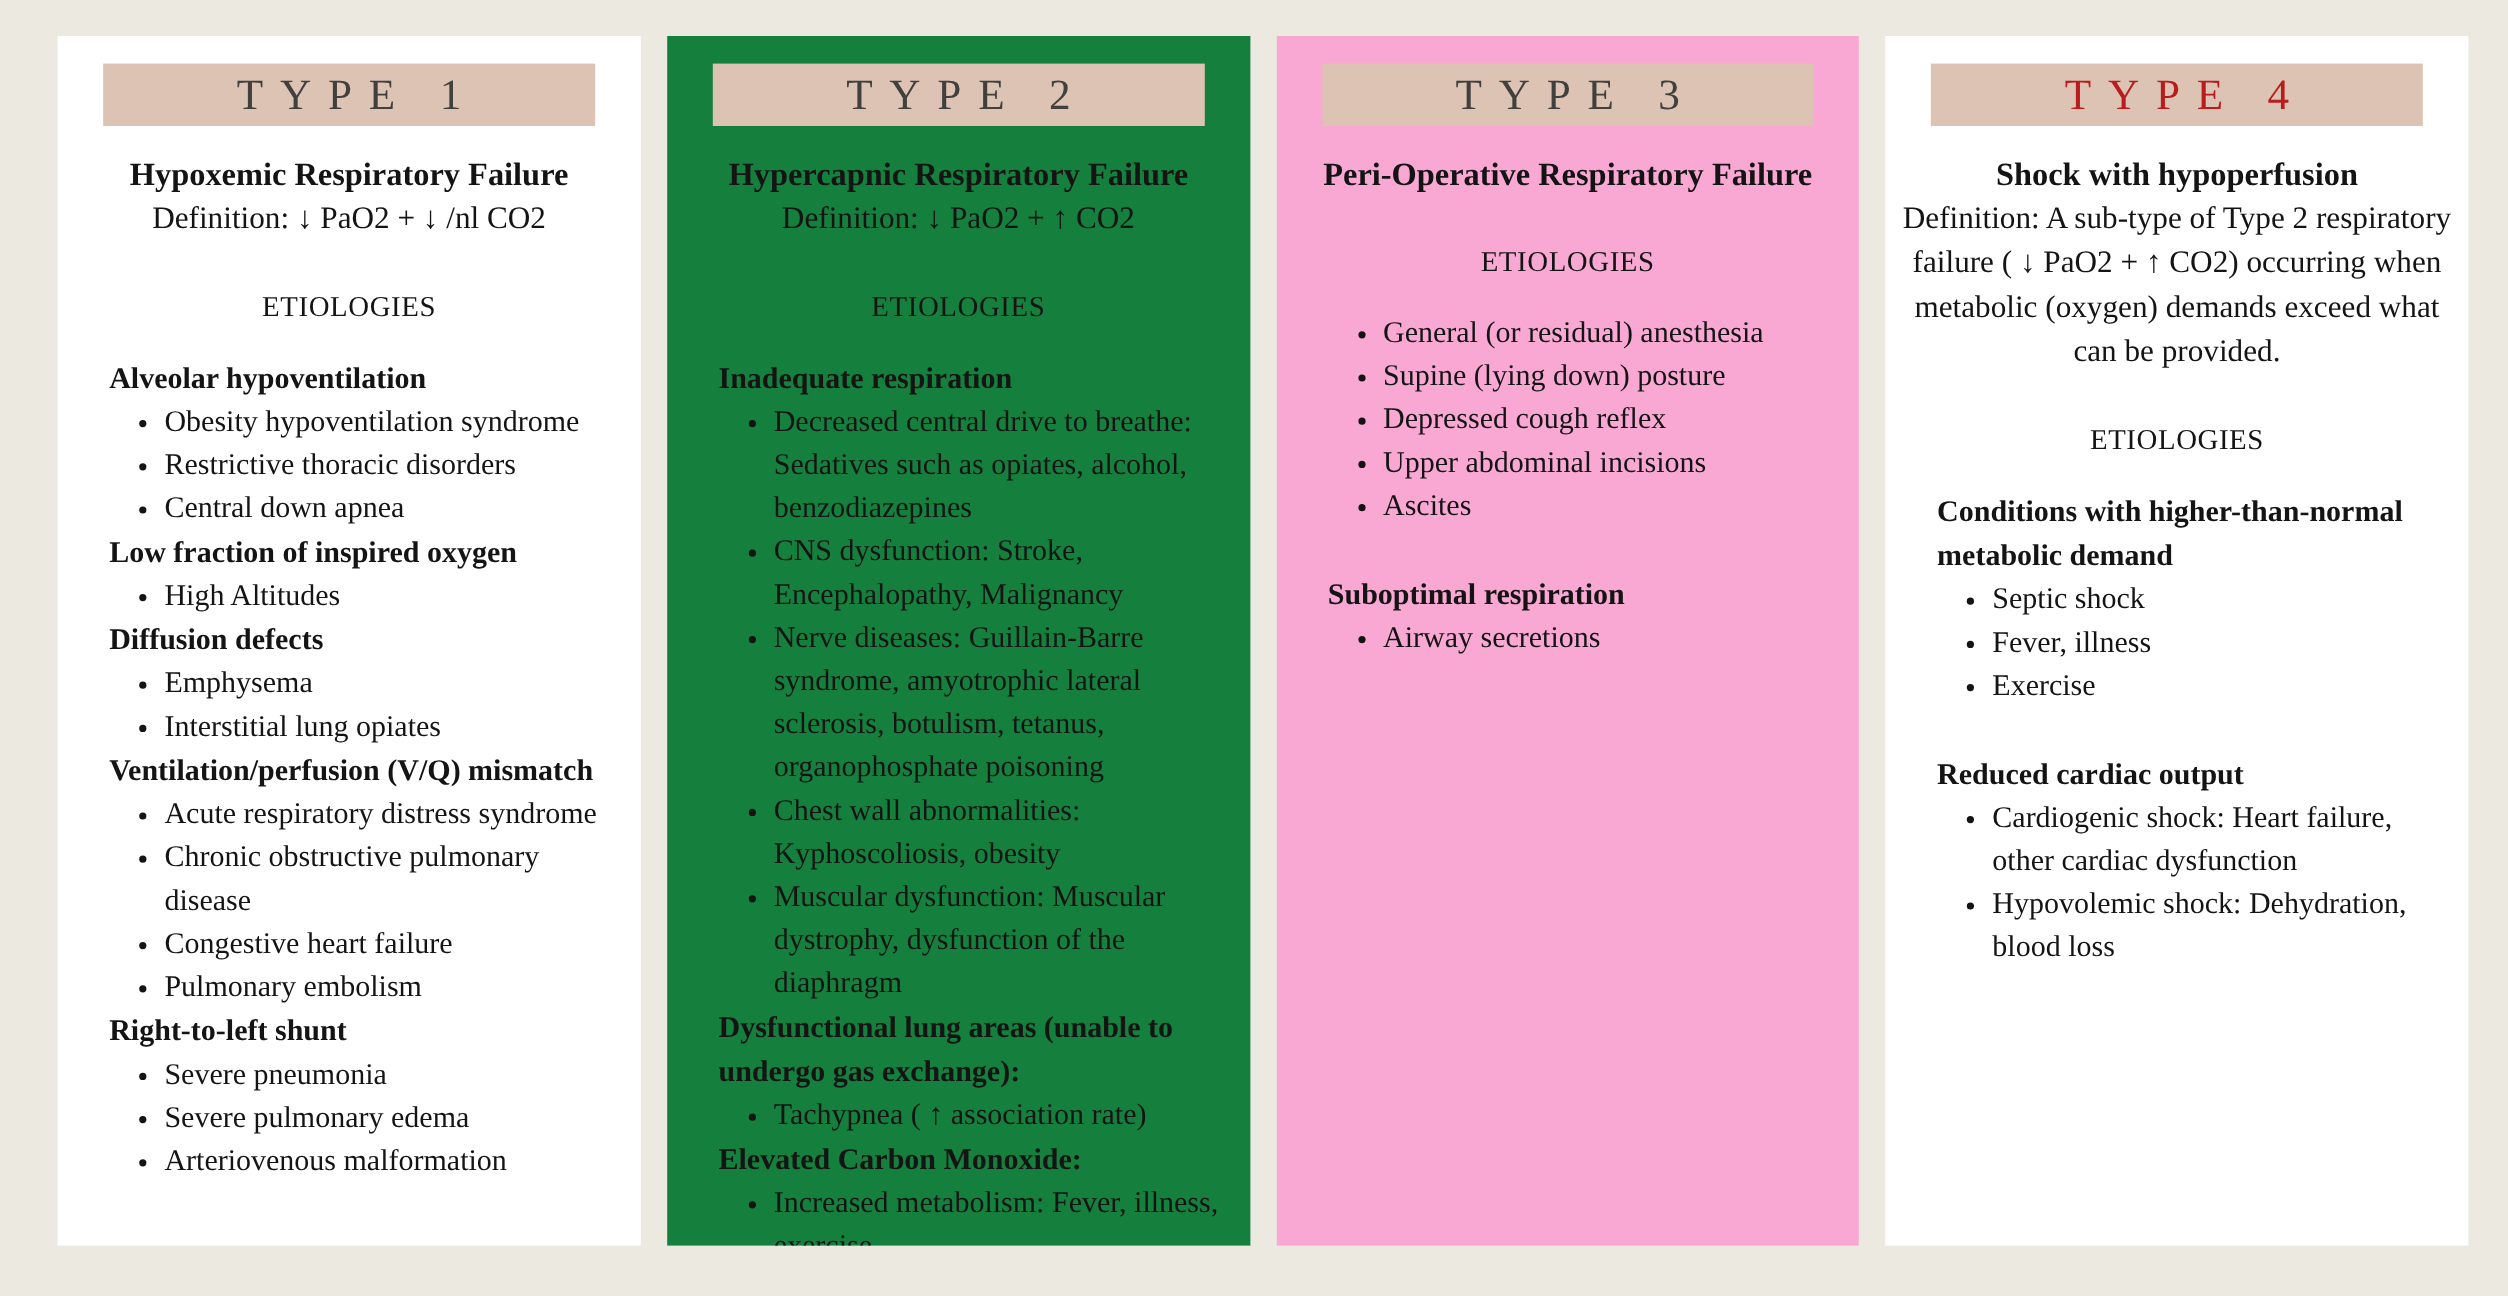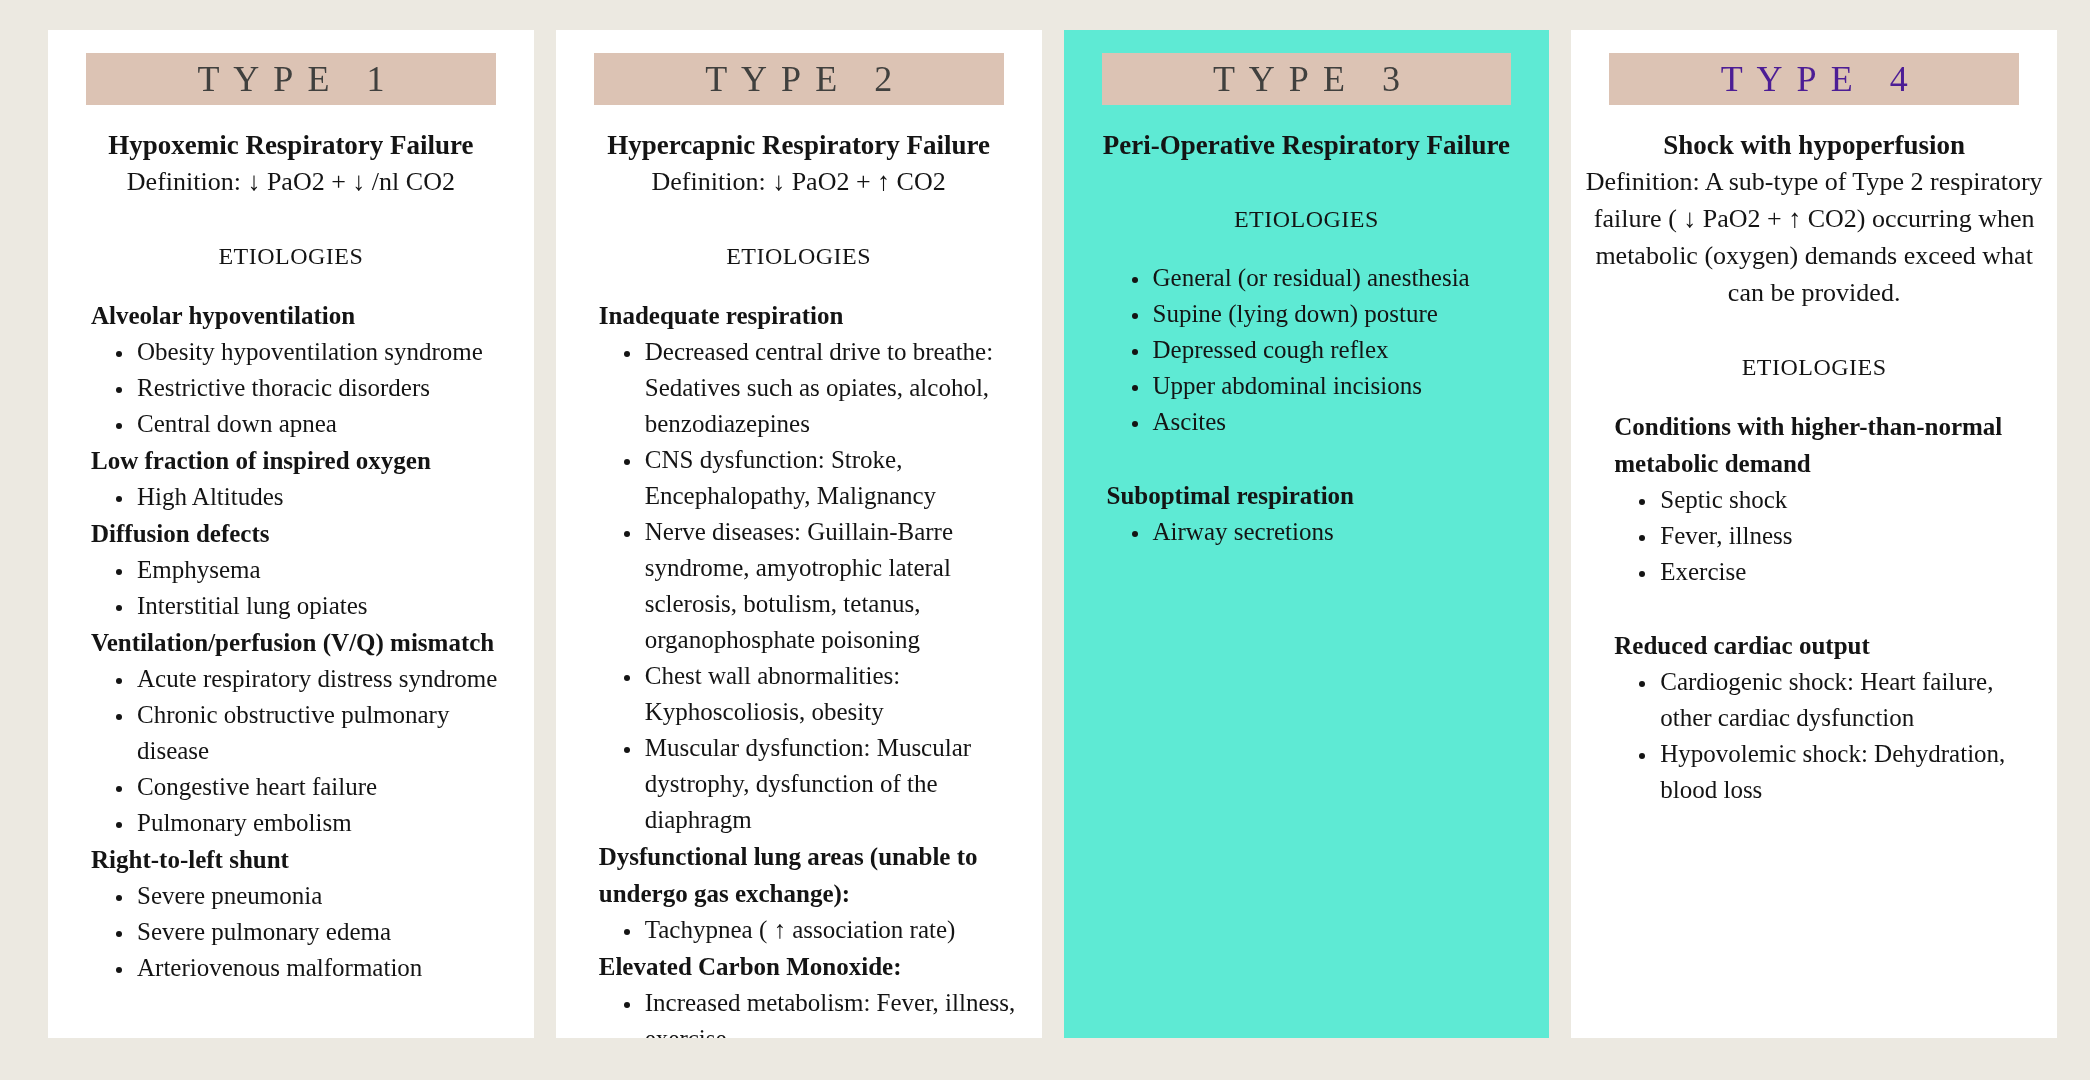--- a/index.html
+++ b/index.html
@@ -123,21 +123,21 @@
           <li class="etiology-item"><span>Pulmonary embolism</span></li>
         </ul>
         <h3 class="section-heading">Right-to-left shunt</h3>
         <ul class="etiology-list">
           <li class="etiology-item"><span>Severe pneumonia</span></li>
           <li class="etiology-item"><span>Severe pulmonary edema</span></li>
           <li class="etiology-item"><span>Arteriovenous malformation</span></li>
         </ul>
       </div>
     </article>
-    <article class="card" style="background: #ffffff; justify-content: space-between;">
+    <article class="card" style="background: #15803d; justify-content: space-between;">
       <div class="type-band" style="background: rgb(220, 195, 180);">
         <span class="type-label" style="color: rgb(64, 64, 62);">TYPE 2</span>
       </div>
       <h2 class="card-title">Hypercapnic Respiratory Failure</h2>
       <p class="card-definition">Definition: ↓ PaO2 + ↑ CO2</p>
       <p class="etiologies-label">ETIOLOGIES</p>
       <div class="content">
         <h3 class="section-heading">Inadequate respiration</h3>
         <ul class="etiology-list">
           <li class="etiology-item"><span class="u">Decreased central drive to breathe:</span><span> Sedatives such as opiates, alcohol, benzodiazepines</span></li>
@@ -149,21 +149,21 @@
         <h3 class="section-heading">Dysfunctional lung areas (unable to undergo gas exchange):</h3>
         <ul class="etiology-list">
           <li class="etiology-item"><span class="u">Tachypnea</span><span> ( ↑ association rate)</span></li>
         </ul>
         <h3 class="section-heading">Elevated Carbon Monoxide:</h3>
         <ul class="etiology-list">
           <li class="etiology-item"><span class="u">Increased metabolism</span><span>: Fever, illness, exercise</span></li>
         </ul>
       </div>
     </article>
-    <article class="card" style="background: #5eead4;">
+    <article class="card" style="background: #f9a8d4;">
       <div class="type-band" style="background: rgb(220, 195, 180);">
         <span class="type-label" style="color: rgb(64, 64, 62);">TYPE 3</span>
       </div>
       <h2 class="card-title">Peri-Operative Respiratory Failure</h2>
       <p class="etiologies-label">ETIOLOGIES</p>
       <div class="content">
         <ul class="etiology-list">
           <li class="etiology-item"><span>General (or residual) anesthesia</span></li>
           <li class="etiology-item"><span>Supine (lying down) posture</span></li>
           <li class="etiology-item"><span>Depressed cough reflex</span></li>
@@ -171,21 +171,21 @@
           <li class="etiology-item"><span>Ascites</span></li>
         </ul>
         <h3 class="section-heading gap-before">Suboptimal respiration</h3>
         <ul class="etiology-list">
           <li class="etiology-item"><span>Airway secretions</span></li>
         </ul>
       </div>
     </article>
     <article class="card" style="background: rgb(255, 255, 255);">
       <div class="type-band" style="background: rgb(220, 195, 180);">
-        <span class="type-label" style="color: #4c1d95;">TYPE 4</span>
+        <span class="type-label" style="color: #b91c1c;">TYPE 4</span>
       </div>
       <h2 class="card-title">Shock with hypoperfusion</h2>
       <p class="card-definition">Definition: A sub-type of Type 2 respiratory failure ( ↓ PaO2 + ↑ CO2) occurring when metabolic (oxygen) demands exceed what can be provided.</p>
       <p class="etiologies-label">ETIOLOGIES</p>
       <div class="content">
         <h3 class="section-heading">Conditions with higher-than-normal metabolic demand</h3>
         <ul class="etiology-list">
           <li class="etiology-item"><span class="u">Septic shock</span></li>
           <li class="etiology-item"><span>Fever, illness</span></li>
           <li class="etiology-item"><span>Exercise</span></li>

